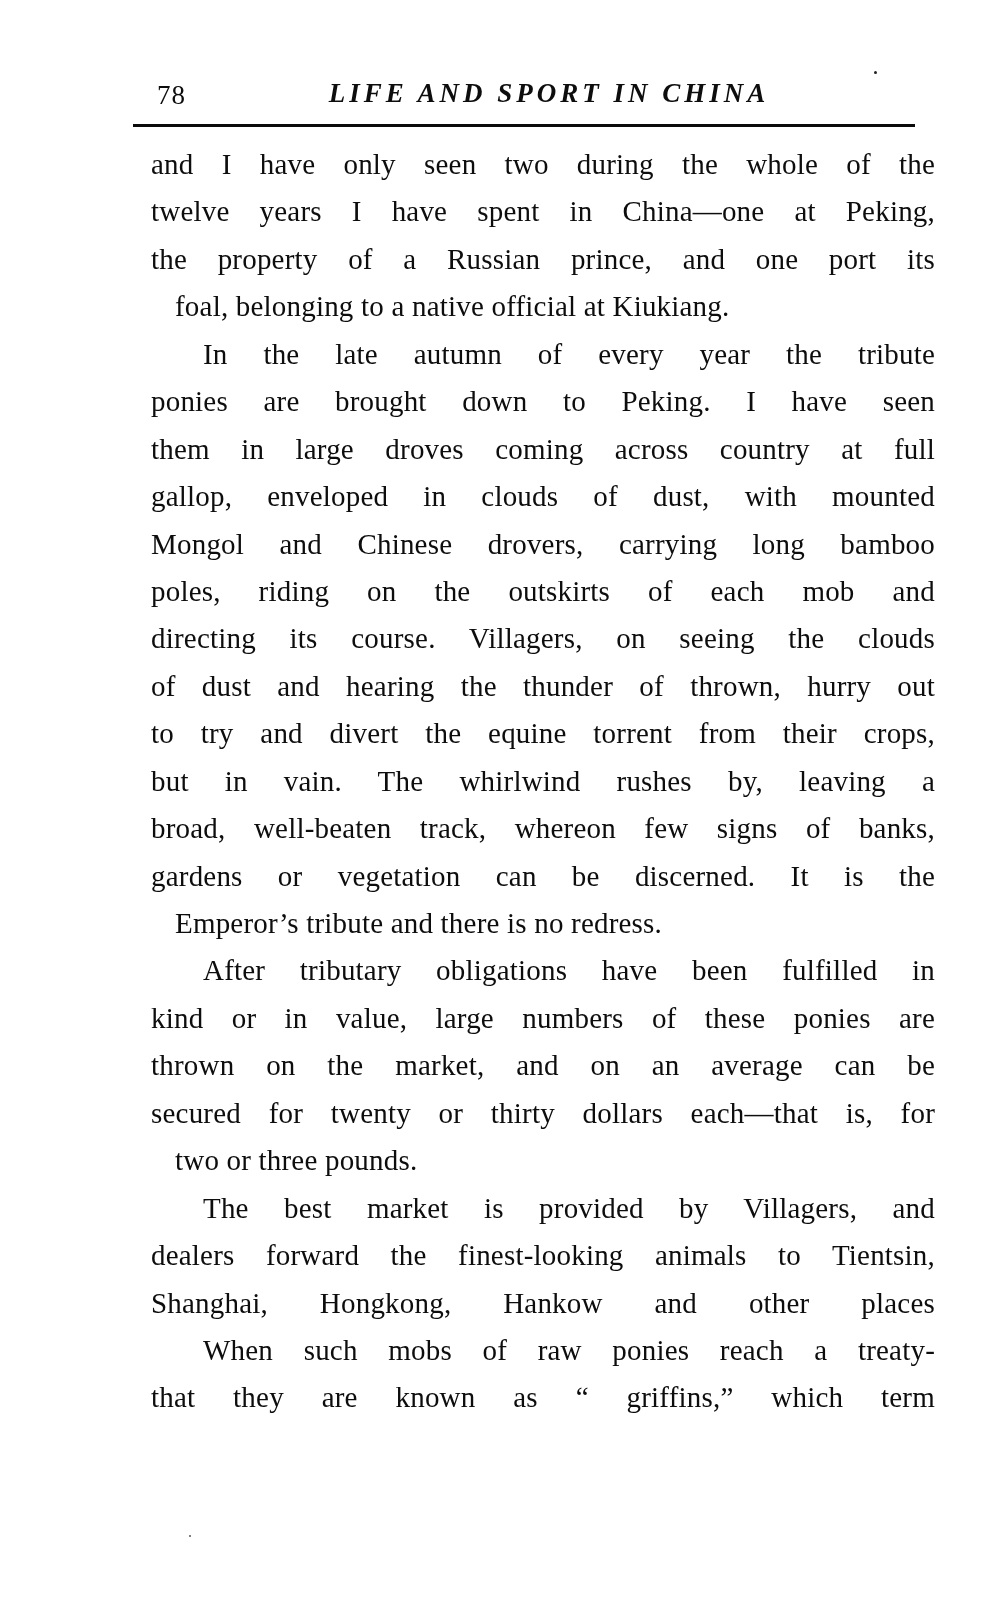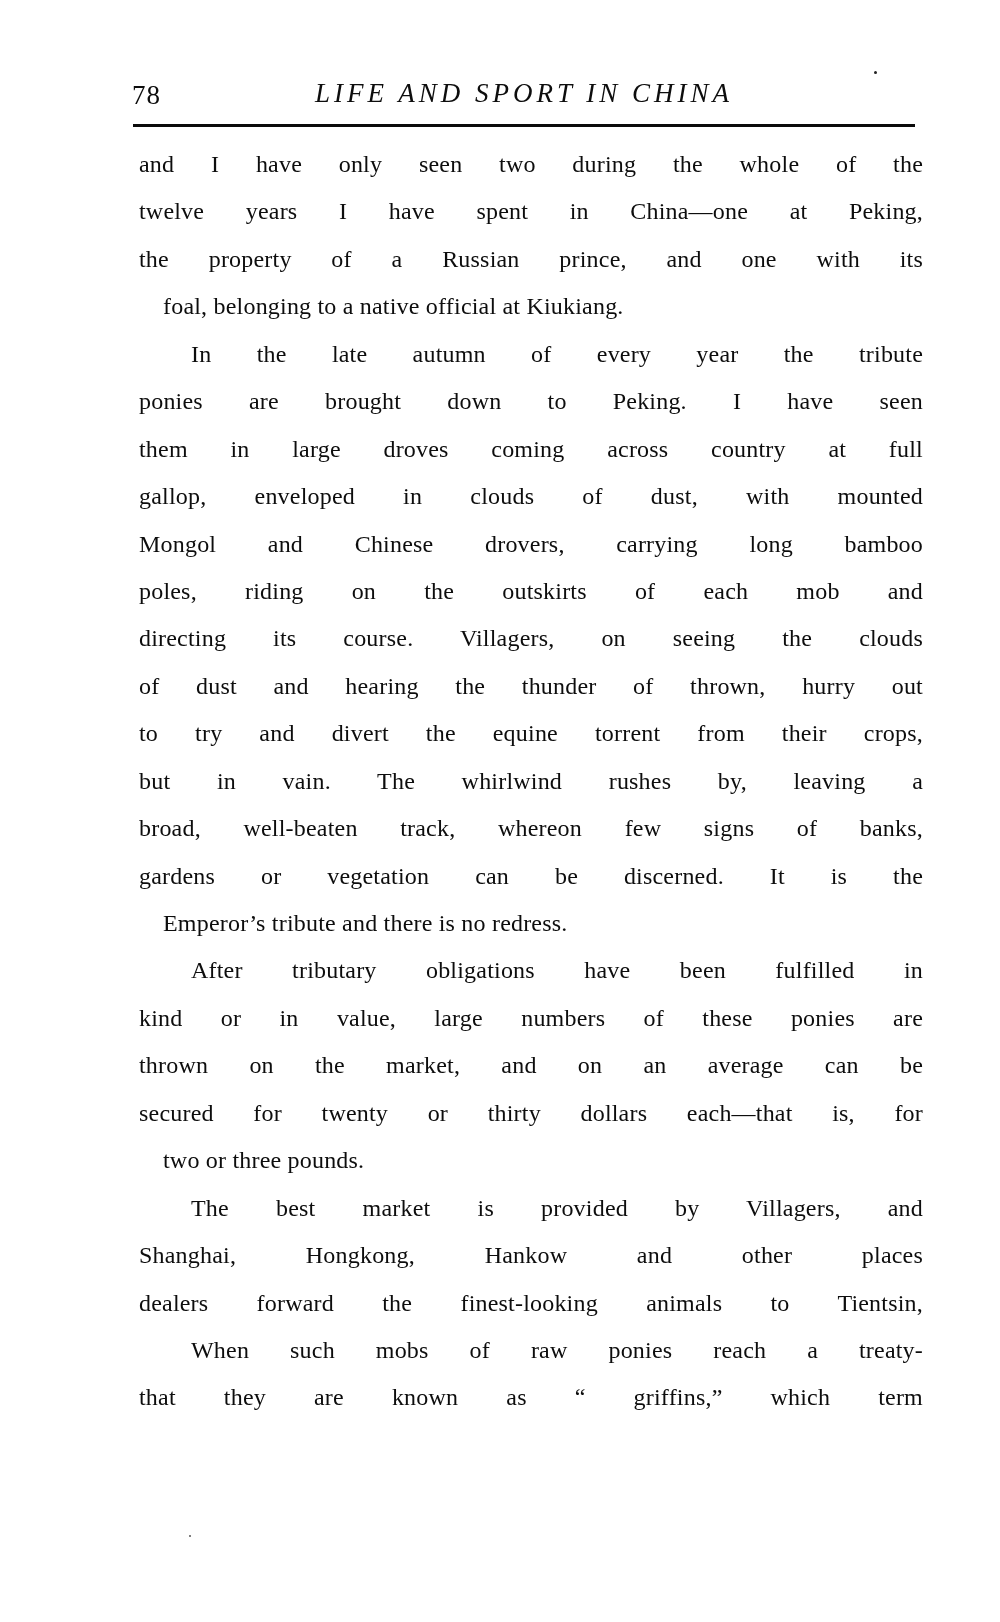--- a/index.html
+++ b/index.html
@@ -12,56 +12,56 @@
     width: 1000px;
     height: 1622px;
     background: #ffffff;
     color: #0d0d0d;
     font-family: "Liberation Serif", "DejaVu Serif", serif;
     overflow: hidden;
   }
   .header {
     position: absolute;
     top: 78px;
-    left: 132px;
+    left: 157px;
     width: 784px;
     height: 36px;
   }
   .pagenum {
     position: absolute;
     left: 0;
     top: 2px;
     font-size: 27px;
     letter-spacing: 1px;
   }
   .title {
     position: absolute;
     left: 50%;
     transform: translateX(-50%);
     top: 0;
     font-style: italic;
-    font-weight: 400;
+    font-weight: 700;
     font-size: 27px;
     letter-spacing: 4px;
     white-space: nowrap;
   }
   .rule {
     position: absolute;
     top: 124px;
     left: 133px;
     width: 782px;
     height: 3px;
     background: #0b0b0b;
   }
   .text {
     position: absolute;
     top: 141px;
-    left: 139px;
+    left: 151px;
     width: 784px;
-    font-size: 24px;
+    font-size: 29px;
   }
   .ln {
     height: 47.45px;
     line-height: 47.45px;
     text-align: justify;
     text-align-last: justify;
     letter-spacing: 0.2px;
   }
   .ln.last {
     text-align: left;
@@ -89,21 +89,21 @@
     <span class="title">LIFE AND SPORT IN CHINA</span>
   </div>
 
   <div class="rule"></div>
 
   <div class="text">
 
     <div class="para">
       <div class="ln j">and I have only seen two during the whole of the</div>
       <div class="ln j">twelve years I have spent in China—one at Peking,</div>
-      <div class="ln j">the property of a Russian prince, and one with its</div>
+      <div class="ln j">the property of a Russian prince, and one port its</div>
       <div class="ln last">foal, belonging to a native official at Kiukiang.</div>
     </div>
 
     <div class="para">
       <div class="ln j in">In the late autumn of every year the tribute</div>
       <div class="ln j">ponies are brought down to Peking.  I have seen</div>
       <div class="ln j">them in large droves coming across country at full</div>
       <div class="ln j">gallop, enveloped in clouds of dust, with mounted</div>
       <div class="ln j">Mongol and Chinese drovers, carrying long bamboo</div>
       <div class="ln j">poles, riding on the outskirts of each mob and</div>
@@ -119,22 +119,22 @@
     <div class="para">
       <div class="ln j in">After tributary obligations have been fulfilled in</div>
       <div class="ln j">kind or in value, large numbers of these ponies are</div>
       <div class="ln j">thrown on the market, and on an average can be</div>
       <div class="ln j">secured for twenty or thirty dollars each—that is, for</div>
       <div class="ln last">two or three pounds.</div>
     </div>
 
     <div class="para">
       <div class="ln j in">The best market is provided by Villagers, and</div>
+      <div class="ln j">dealers forward the finest-looking animals to Tientsin,</div>
       <div class="ln j">Shanghai, Hongkong, Hankow and other places</div>
-      <div class="ln j">dealers forward the finest-looking animals to Tientsin,</div>
     </div>
 
     <div class="para">
       <div class="ln j in">When such mobs of raw ponies reach a treaty-</div>
       <div class="ln j">that they are known as “ griffins,” which term</div>
     </div>
 
   </div>
 
   <div class="speck s1"></div>

